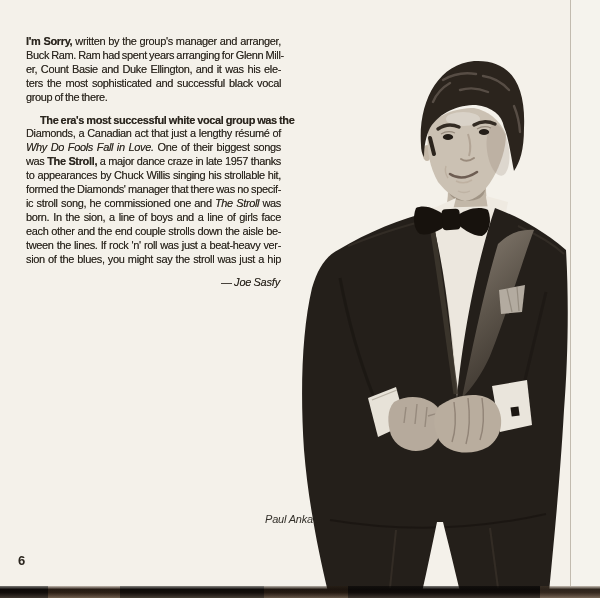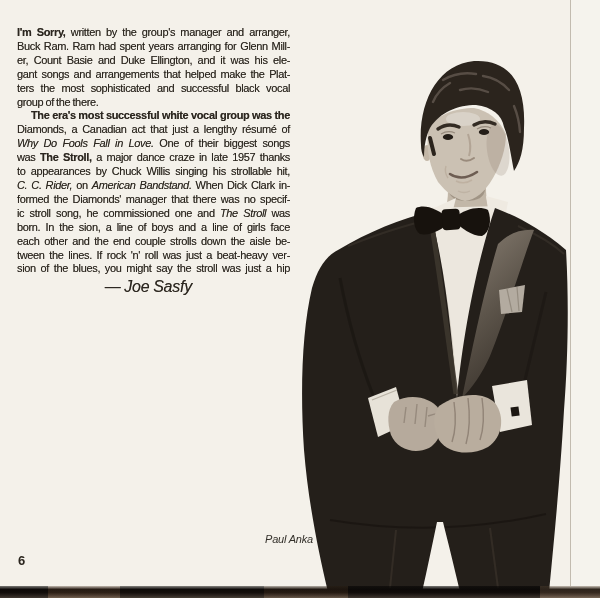--- a/index.html
+++ b/index.html
@@ -12,38 +12,38 @@
     background:var(--paper);
     font-family:"Liberation Sans", sans-serif;
   }
   
   .text-col{
     position:absolute;left:17px;top:26px;width:273px;
     font-size:11px;line-height:13.9px;color:var(--ink);
     letter-spacing:-0.35px;word-spacing:-0.6px;
     text-shadow:0 0 0.4px rgba(40,34,26,0.55);
   }
-  .para{margin:0;}
+  .para{margin:9px;}
   .line{
     text-align:justify;text-align-last:justify;text-justify:inter-word;
     white-space:nowrap;overflow:visible;
   }
   .line.flush{text-align-last:left;}
   .line.indent{padding-left:14px;font-weight:bold;}
   .b{font-weight:bold;}
   .i{font-style:italic;}
   .attribution{
-    margin-top:4px;text-align:center;padding-right:10px;
-    font-size:16px;line-height:13.9px;color:var(--ink);
+    margin-top:4px;text-align:right;padding-right:10px;
+    font-size:11px;line-height:13.9px;color:var(--ink);
     letter-spacing:-0.2px;
   }
   
   .photo{position:absolute;left:278px;top:50px;width:322px;height:542px;}
   .caption{
-    position:absolute;left:265px;top:533px;
+    position:absolute;left:265px;top:513px;
     font-style:italic;font-size:11px;color:#33302a;letter-spacing:-0.2px;
   }
   
   .page-number{
     position:absolute;left:18px;top:553px;
     font-weight:bold;font-size:13px;color:#2a251e;
   }
   .page-edge-line{
     position:absolute;left:570px;top:0;width:1px;height:586px;
     background:rgba(185,177,165,0.85);
@@ -66,31 +66,29 @@
 </head>
 <body>
 
 <div class="page">
 
   <div class="text-col">
       <div class="para">
         <div class="line"><span class="b">I'm Sorry,</span><span> written by the group's manager and arranger,</span></div>
         <div class="line"><span>Buck Ram. Ram had spent years arranging for Glenn Mill-</span></div>
         <div class="line"><span>er, Count Basie and Duke Ellington, and it was his ele-</span></div>
-        <div class="line"><span>gant songs and arrangements that helped make the Plat-</span></div>
         <div class="line"><span>ters the most sophisticated and successful black vocal</span></div>
         <div class="line flush"><span>group of the there.</span></div>
       </div>
       <div class="para">
         <div class="line indent"><span>The era's most successful white vocal group was the</span></div>
         <div class="line"><span>Diamonds, a Canadian act that just a lengthy résumé of</span></div>
         <div class="line"><span class="i">Why Do Fools Fall in Love.</span><span> One of their biggest songs</span></div>
         <div class="line"><span>was </span><span class="b">The Stroll,</span><span> a major dance craze in late 1957 thanks</span></div>
         <div class="line"><span>to appearances by Chuck Willis singing his strollable hit,</span></div>
-        <div class="line"><span class="i">C. C. Rider,</span><span> on </span><span class="i">American Bandstand.</span><span> When Dick Clark in-</span></div>
         <div class="line"><span>formed the Diamonds' manager that there was no specif-</span></div>
         <div class="line"><span>ic stroll song, he commissioned one and </span><span class="i">The Stroll</span><span> was</span></div>
         <div class="line"><span>born. In the sion, a line of boys and a line of girls face</span></div>
         <div class="line"><span>each other and the end couple strolls down the aisle be-</span></div>
         <div class="line"><span>tween the lines. If rock 'n' roll was just a beat-heavy ver-</span></div>
         <div class="line"><span>sion of the blues, you might say the stroll was just a hip</span></div>
       </div>
       <div class="attribution"><span>— </span><span class="i">Joe Sasfy</span></div>
     </div>
 

